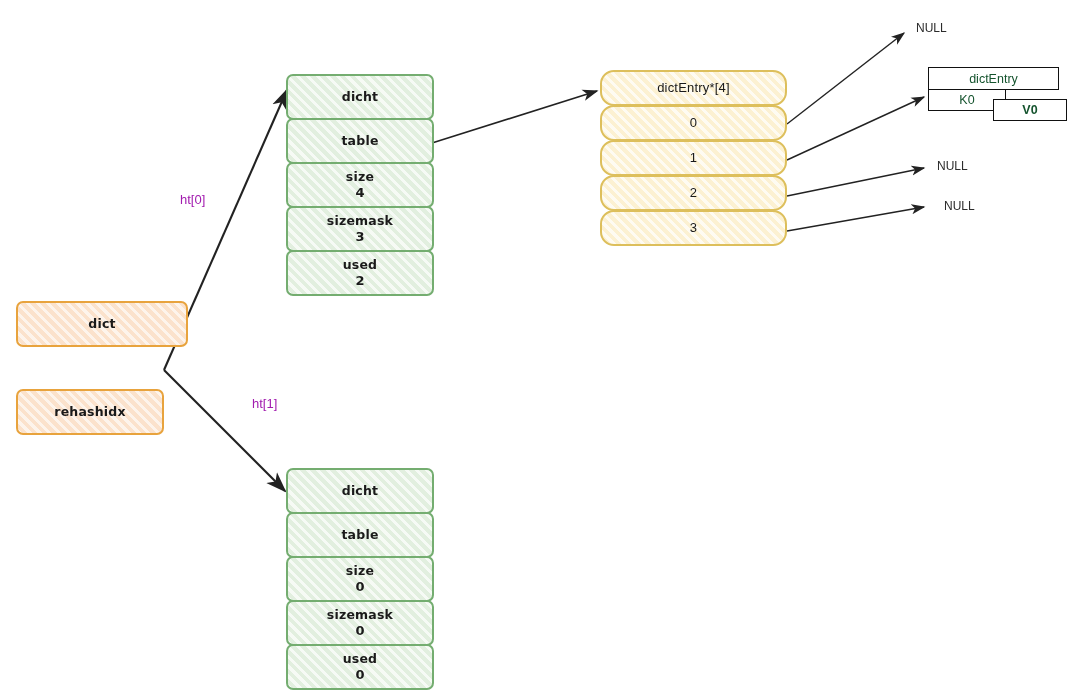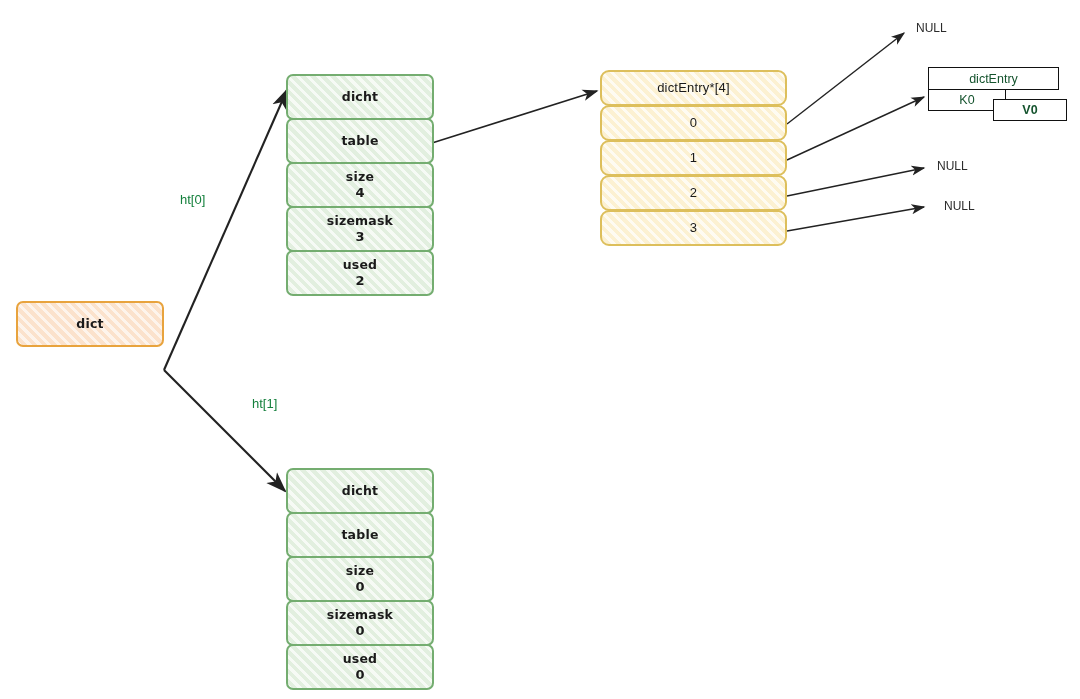--- a/index.html
+++ b/index.html
@@ -77,21 +77,21 @@
   
   .yellow .cell {
     border: 2px solid #ddbf5c;
     background-color: #fcf1d2;
     background-image: repeating-linear-gradient(
       45deg,
       rgba(255,255,255,0.72) 0px,
       rgba(255,255,255,0.72) 3px,
       rgba(255,255,255,0) 3px,
       rgba(255,255,255,0) 7px);
-    border-radius: 9px;
+    border-radius: 14px;
     font-weight: normal;
     font-size: 13px;
     font-family: "Liberation Sans", sans-serif;
   }
   .yellow .cell.head {
     font-weight: normal;
   }
 
   
   .entrytbl {
@@ -118,21 +118,21 @@
     font-size: 13px;
     color: #1b1b1b;
     white-space: nowrap;
   }
   .lbl.null {
     font-size: 12px;
     color: #2b2b2b;
   }
   .lbl.edge {
     font-size: 13px;
-    color: #15803d;
+    color: #a21caf;
   }
 </style>
 </head>
 <body>
 
 <div id="canvas">
 
   <svg class="edges" viewBox="0 0 1080 699" xmlns="http://www.w3.org/2000/svg">
     <defs>
       <marker id="ah" markerWidth="11" markerHeight="11" refX="9" refY="4" orient="auto" markerUnits="strokeWidth">
@@ -149,22 +149,25 @@
     <path d="M787,124 L904,33" fill="none" stroke="#222222" stroke-width="1.4" marker-end="url(#ah)"></path>
 
     <path d="M787,160 L924,97" fill="none" stroke="#222222" stroke-width="1.4" marker-end="url(#ah)"></path>
 
     <path d="M787,196 L924,168" fill="none" stroke="#222222" stroke-width="1.4" marker-end="url(#ah)"></path>
 
     <path d="M787,231 L924,207" fill="none" stroke="#222222" stroke-width="1.4" marker-end="url(#ah)"></path>
   </svg>
 
   <div class="struct orange" style="left:16px; top:301px; width:148px; height:134px;">
-    <div class="cell" style="left:0px; top:0px; width:148px; height:46px;">
+    <div class="cell" style="left:0px; top:0px; width:172px; height:46px;">
       <span>dict</span>
+    </div>
+    <div class="cell" style="left:0px; top:88px; width:148px; height:46px;">
+      <span>rehashidx</span>
     </div>
   </div>
 
   <div class="struct green" style="left:286px; top:74px; width:148px; height:226px;">
     <div class="cell" style="left:0px; top:0px; width:148px; height:46px;">
       <span>dicht</span>
     </div>
     <div class="cell" style="left:0px; top:44px; width:148px; height:46px;">
       <span>table</span>
     </div>

